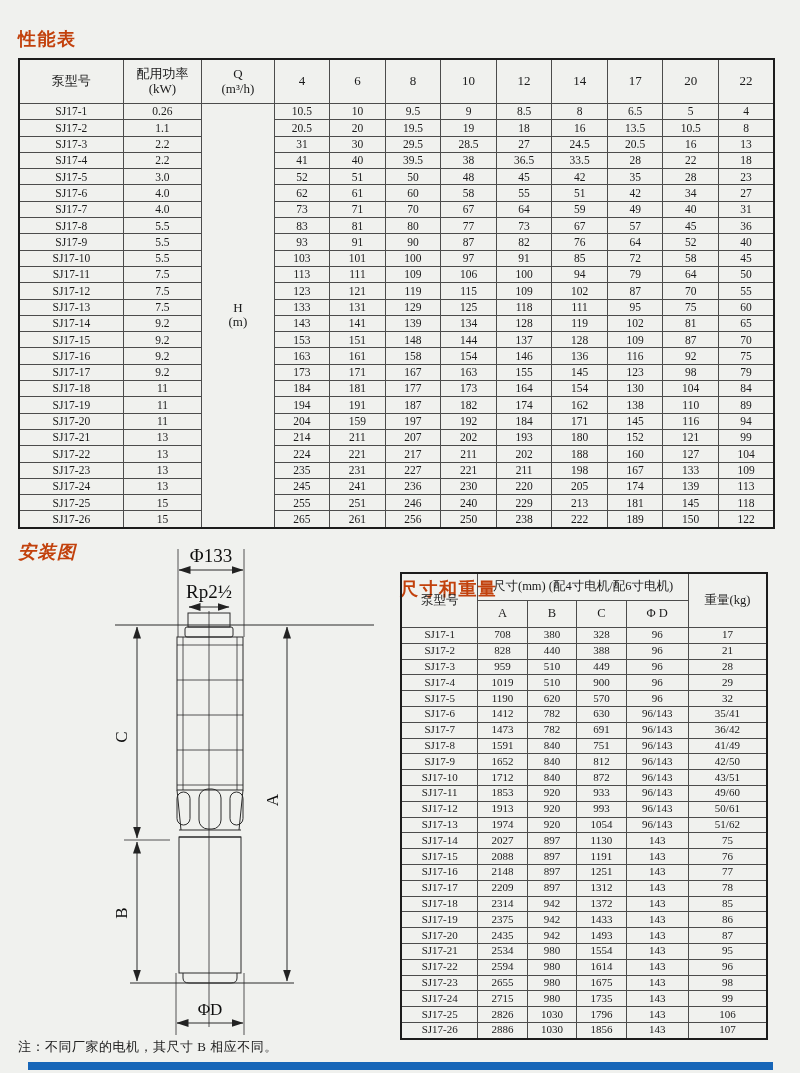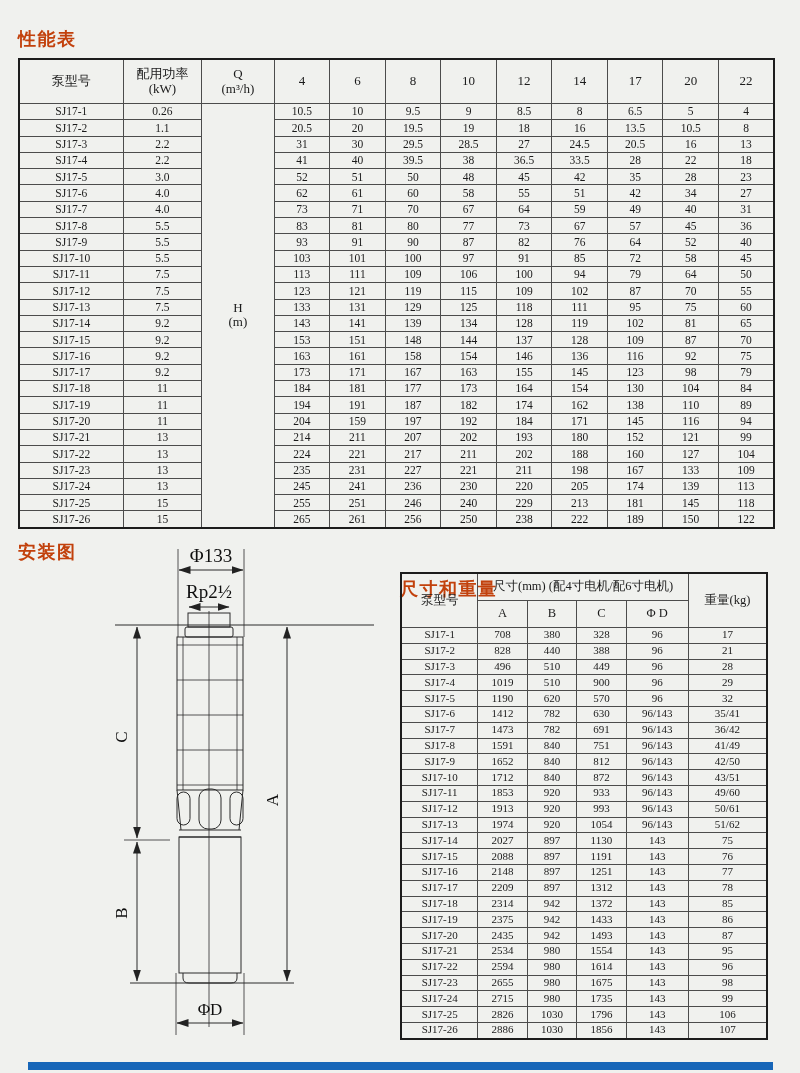--- a/index.html
+++ b/index.html
@@ -420,21 +420,21 @@
           <td>250</td>
           <td>238</td>
           <td>222</td>
           <td>189</td>
           <td>150</td>
           <td>122</td>
         </tr>
       </tbody>
   </table>
 
-  <div class="sec-title" style="left:18px; top:540px;">安装图</div>
+  <div class="sec-title" style="left:18px; top:540px;font-style:italic;">安装图</div>
   <div class="sec-title" style="left:400px; top:540px;margin-top:37px;">尺寸和重量</div>
 
   <svg class="dia" width="290" height="500" viewBox="0 0 290 500">
     <defs>
       <marker id="arr" viewBox="0 0 12 8" refX="11.5" refY="4" markerWidth="12" markerHeight="8" orient="auto-start-reverse" markerUnits="userSpaceOnUse">
         <path d="M0 0 L12 4 L0 8 Z" fill="#222"></path>
       </marker>
     </defs>
 
     <line class="thin" x1="68" y1="4" x2="68" y2="92"></line>
@@ -524,21 +524,21 @@
         <tr>
           <td>SJ17-2</td>
           <td>828</td>
           <td>440</td>
           <td>388</td>
           <td>96</td>
           <td>21</td>
         </tr>
         <tr>
           <td>SJ17-3</td>
-          <td>496</td>
+          <td>959</td>
           <td>510</td>
           <td>449</td>
           <td>96</td>
           <td>28</td>
         </tr>
         <tr>
           <td>SJ17-4</td>
           <td>1019</td>
           <td>510</td>
           <td>900</td>
@@ -717,14 +717,15 @@
           <td>SJ17-26</td>
           <td>2886</td>
           <td>1030</td>
           <td>1856</td>
           <td>143</td>
           <td>107</td>
         </tr>
       </tbody>
   </table>
 
+  <div class="note">注：不同厂家的电机，其尺寸 B 相应不同。</div>
   <div class="bar" style="background: rgb(23, 102, 184);"></div>
 </div>
 
 </body></html>

